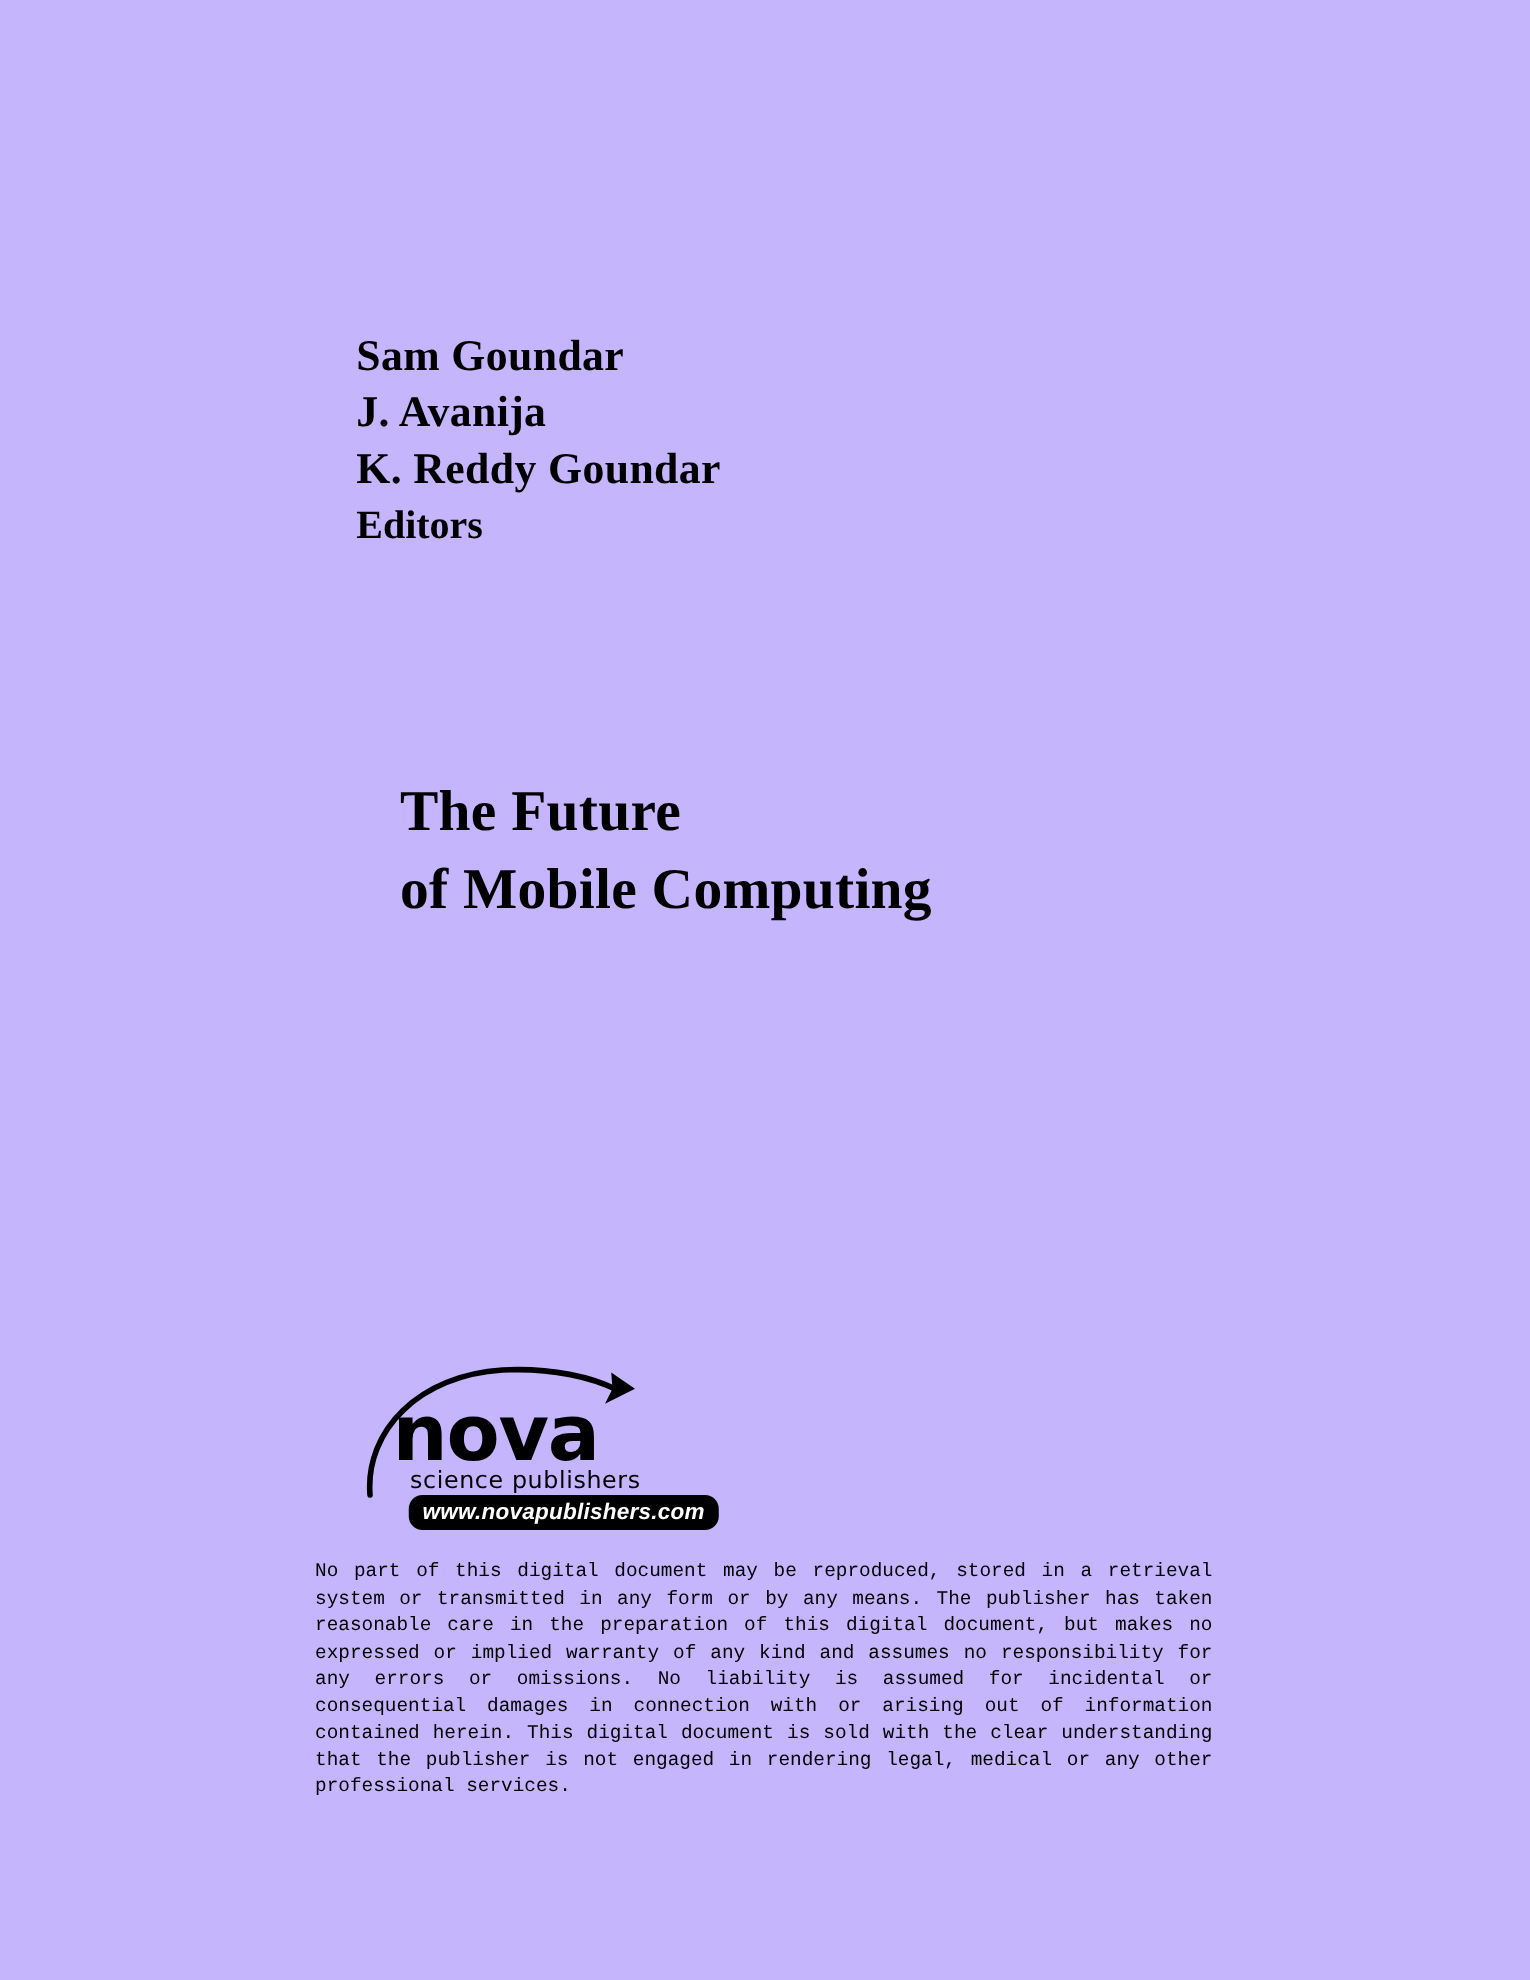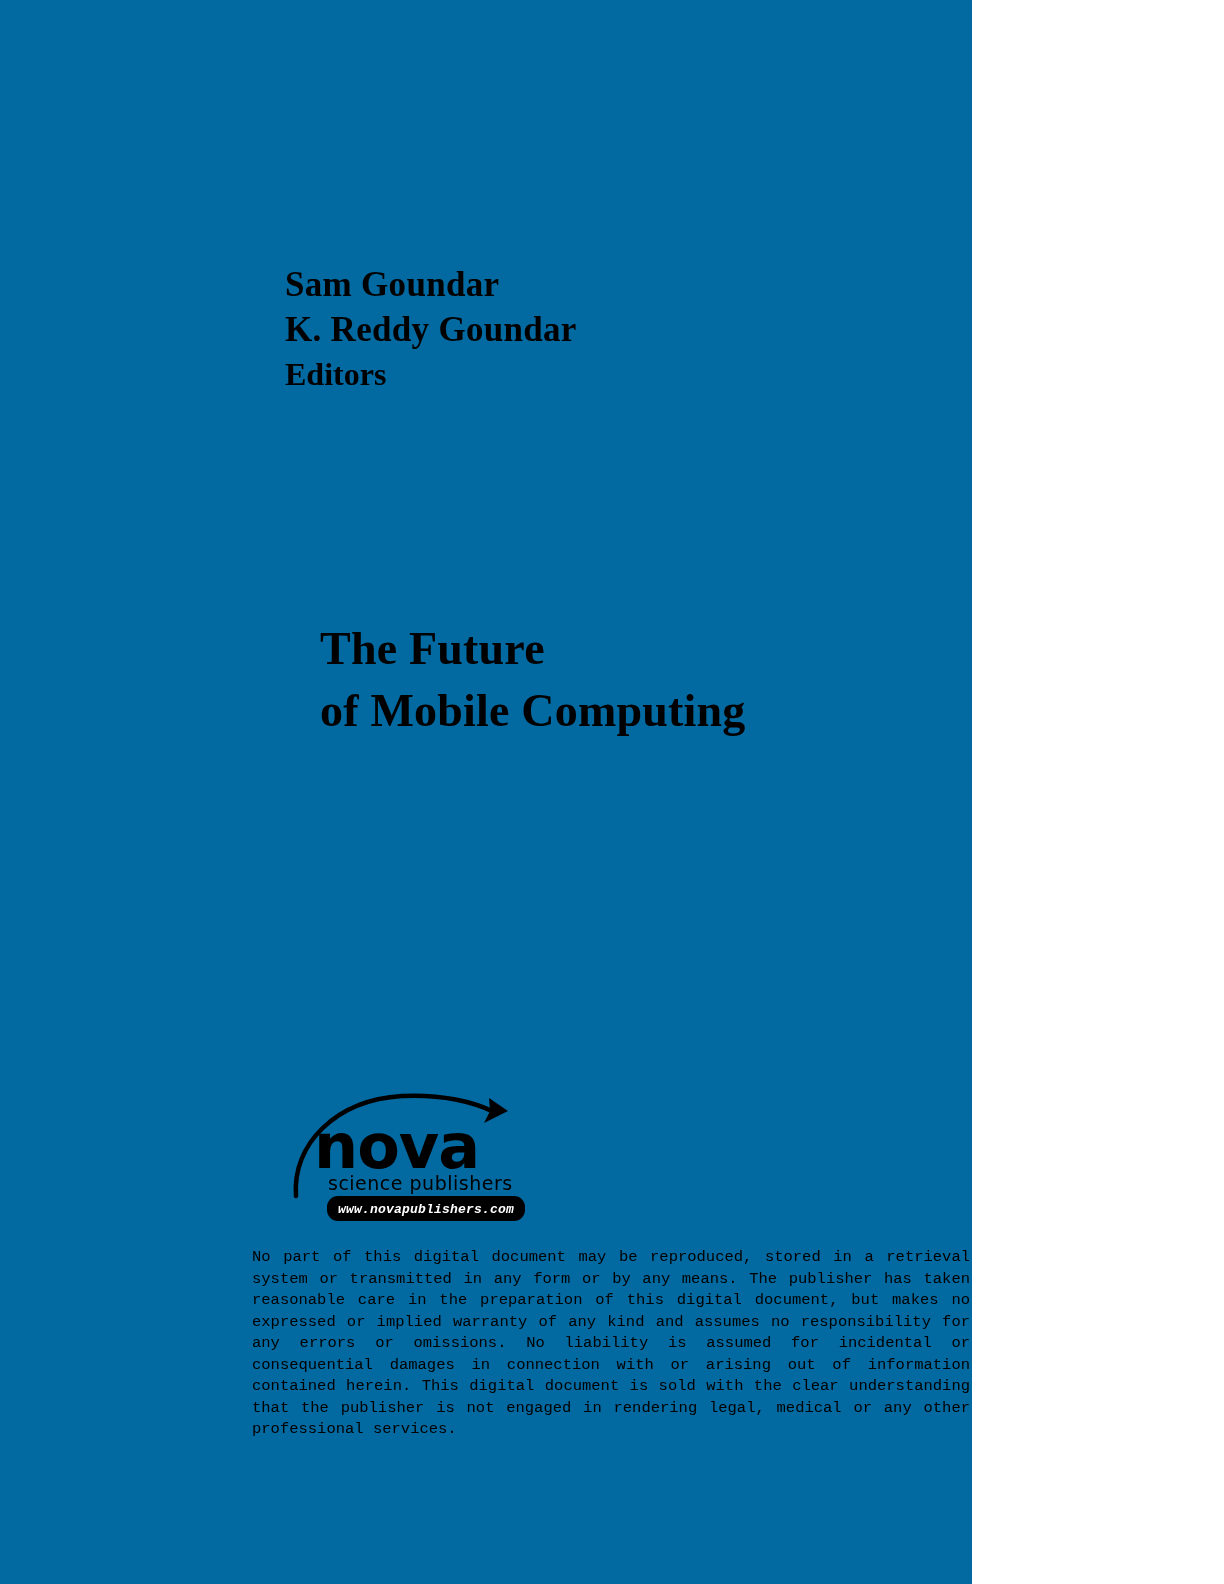--- a/index.html
+++ b/index.html
@@ -2,23 +2,23 @@
 <html><head>
 <meta charset="utf-8">
 <style>
   html, body {
     margin: 0;
     padding: 0;
     background: #ffffff;
   }
   .page {
     position: relative;
-    width: 972px;
+    width: 1224px;
     height: 1584px;
-    background: #0369a1;
+    background: #c4b5fd;
     overflow: hidden;
     font-family: "Liberation Serif", serif;
     color: #000000;
   }
 
   
   .editors-block {
     position: absolute;
     left: 285px;
     top: 262px;
@@ -69,24 +69,24 @@
   .logo-svg { display: block; }
   .logo-url-bar {
     position: absolute;
     left: 43px;
     top: 118px;
     background: #000;
     border-radius: 11px;
     padding: 3px 11px 4px 11px;
   }
   .logo-url-bar span {
-    font-family: Liberation Mono, monospace;
+    font-family: Liberation Sans, sans-serif;
     font-style: italic;
     font-weight: bold;
-    font-size: 13px;
+    font-size: 18px;
     letter-spacing: 0.2px;
     color: #ffffff;
     white-space: nowrap;
   }
 
   
   .disclaimer {
     position: absolute;
     left: 252px;
     top: 1247px;
@@ -98,20 +98,21 @@
     color: #000;
   }
 </style>
 </head>
 <body>
 
 <div class="page">
 
   <div class="editors-block">
     <div class="editor-name">Sam Goundar</div>
+    <div class="editor-name">J. Avanija</div>
     <div class="editor-name">K. Reddy Goundar</div>
     <div class="editors-label">Editors</div>
   </div>
 
   <div class="title-block">
     <div class="title-line">The Future</div>
     <div class="title-line">of Mobile Computing</div>
   </div>
 
   <div class="logo-block">

